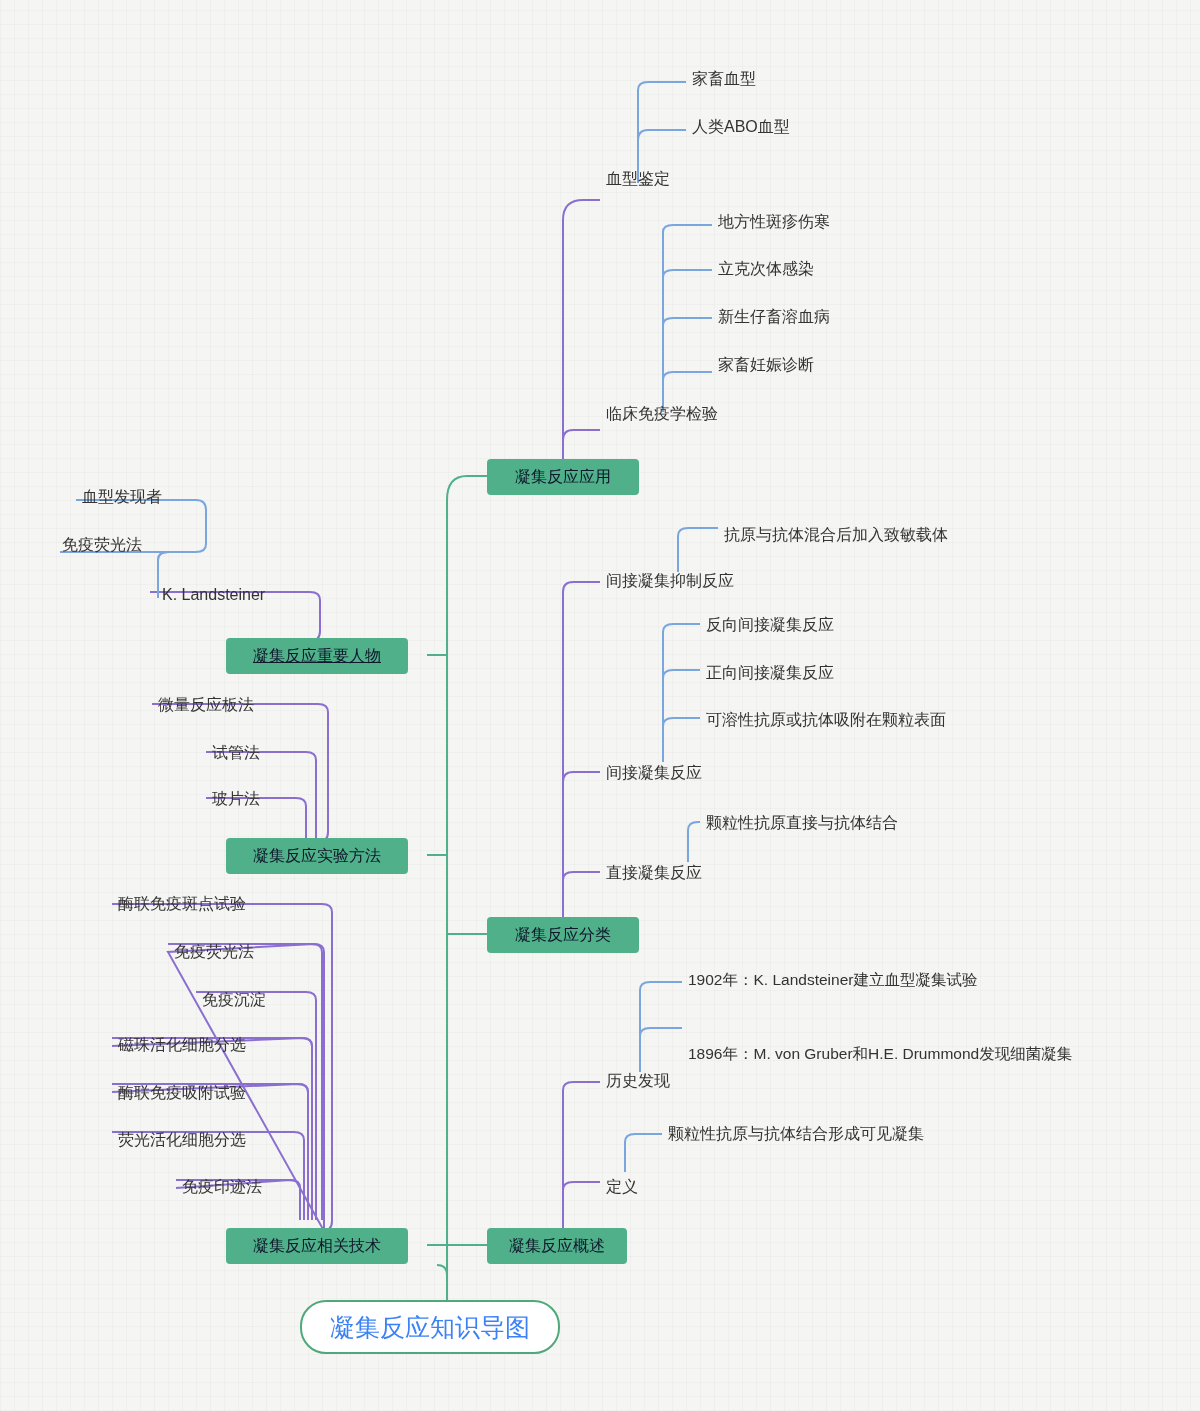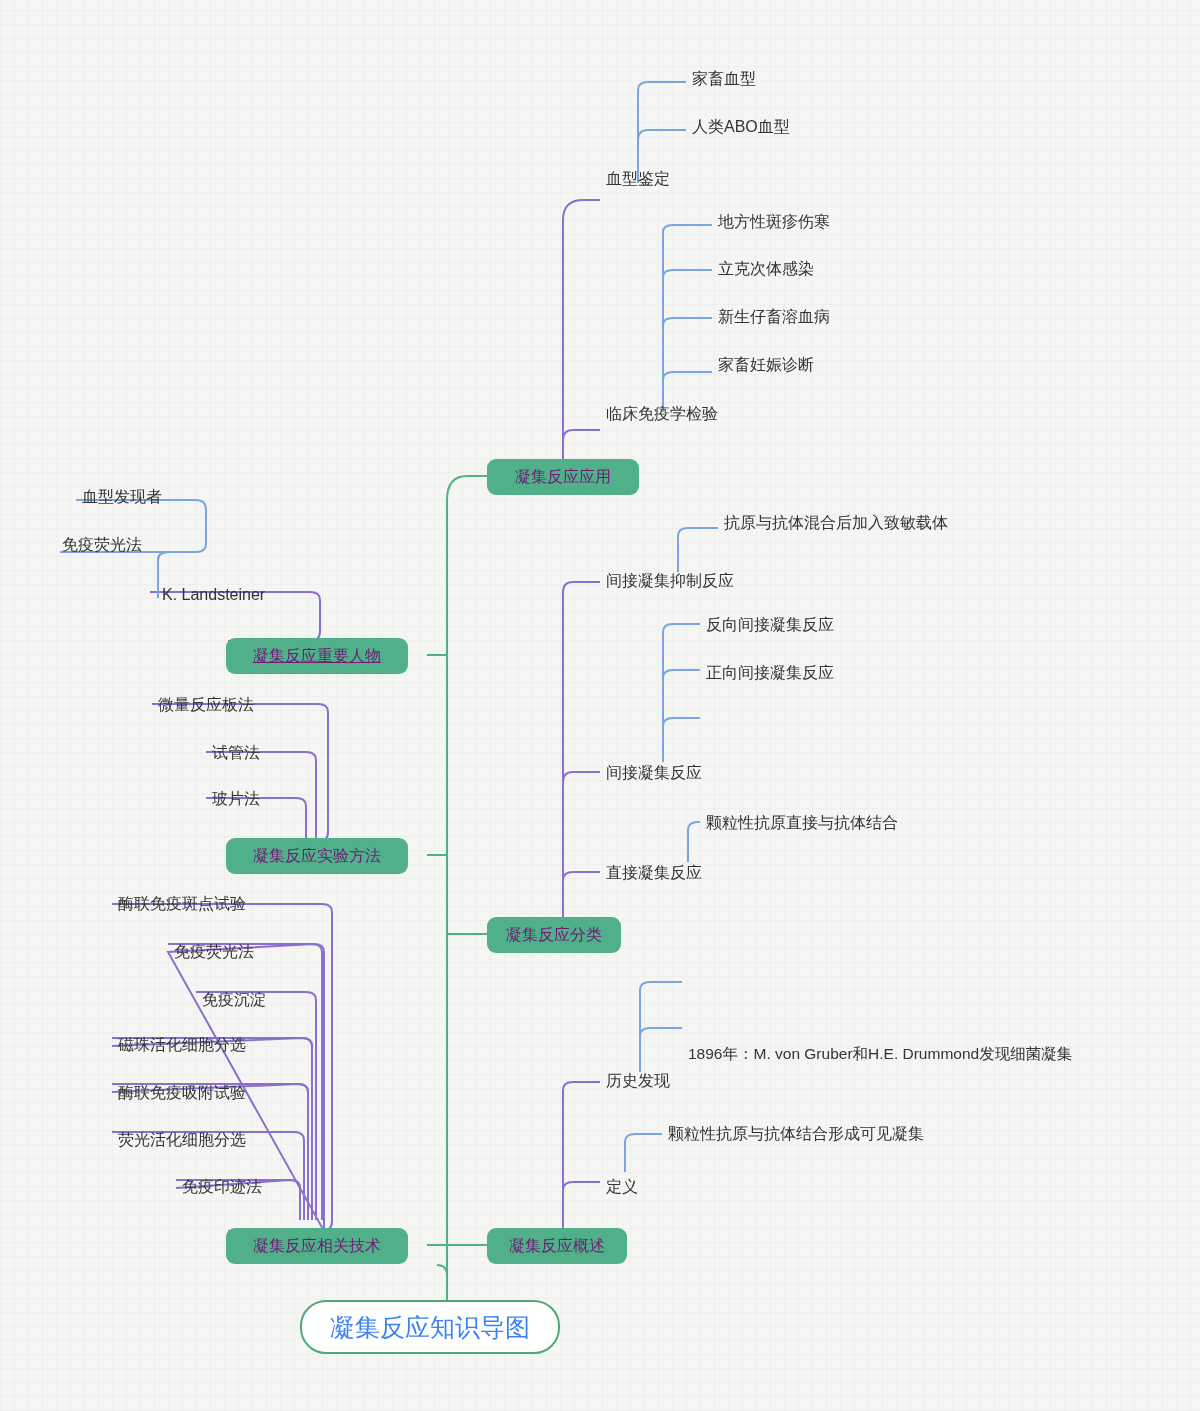--- a/index.html
+++ b/index.html
@@ -36,22 +36,22 @@
     border-radius: 26px;
     background: #ffffff;
     color: #3b82f6;
     font-size: 25px;
     padding: 10px 28px;
     line-height: 1.2;
   }
   
   .pill {
     background: #4fb08a;
-    color: #701a75;
-    border-radius: 9px;
+    color: #0f172a;
+    border-radius: 4px;
     font-size: 16px;
     padding: 9px 16px;
     line-height: 1.1;
     text-align: center;
   }
   
   .leaf {
     color: #333333;
     font-size: 16px;
     padding: 3px 6px 6px 6px;
@@ -175,43 +175,45 @@
   <div class="node leaf" style="left:156px; top:582px;">K. Landsteiner</div>
   <div class="node leaf" style="left:76px; top:484px;">血型发现者</div>
   <div class="node leaf" style="left:56px; top:532px;">免疫荧光法</div>
 
   <div class="node pill" style="left:226px; top:838px; width:182px;">凝集反应实验方法</div>
 
   <div class="node leaf" style="left:152px; top:692px;">微量反应板法</div>
   <div class="node leaf" style="left:206px; top:740px;">试管法</div>
   <div class="node leaf" style="left:206px; top:786px;">玻片法</div>
 
-  <div class="node pill" style="left:487px; top:917px; width:134px;">凝集反应分类</div>
+  <div class="node pill" style="left:487px; top:917px; width:152px;">凝集反应分类</div>
 
   <div class="node leaf" style="left:600px; top:568px;">间接凝集抑制反应</div>
-  <div class="node leaf" style="left:718px; top:510px;">抗原与抗体混合后加入致敏载体</div>
+  <div class="node leaf" style="left:718px; top:522px;">抗原与抗体混合后加入致敏载体</div>
 
   <div class="node leaf" style="left:600px; top:760px;">间接凝集反应</div>
   <div class="node leaf" style="left:700px; top:612px;">反向间接凝集反应</div>
   <div class="node leaf" style="left:700px; top:660px;">正向间接凝集反应</div>
+  <div class="node leaf" style="left:700px; top:707px;">可溶性抗原或抗体吸附在颗粒表面</div>
 
   <div class="node leaf" style="left:600px; top:860px;">直接凝集反应</div>
   <div class="node leaf" style="left:700px; top:810px;">颗粒性抗原直接与抗体结合</div>
 
   <div class="node pill" style="left:226px; top:1228px; width:182px;">凝集反应相关技术</div>
 
   <div class="node leaf" style="left:112px; top:891px;">酶联免疫斑点试验</div>
   <div class="node leaf" style="left:168px; top:939px;">免疫荧光法</div>
   <div class="node leaf" style="left:196px; top:987px;">免疫沉淀</div>
   <div class="node leaf" style="left:112px; top:1032px;">磁珠活化细胞分选</div>
   <div class="node leaf" style="left:112px; top:1080px;">酶联免疫吸附试验</div>
   <div class="node leaf" style="left:112px; top:1127px;">荧光活化细胞分选</div>
   <div class="node leaf" style="left:176px; top:1174px;">免疫印迹法</div>
 
   <div class="node pill" style="left:487px; top:1228px; width:140px;">凝集反应概述</div>
 
   <div class="node leaf" style="left:600px; top:1068px;">历史发现</div>
+  <div class="node leaf small" style="left:682px; top:968px;">1902年：K. Landsteiner建立血型凝集试验</div>
   <div class="node leaf small" style="left:682px; top:1042px;">1896年：M. von Gruber和H.E. Drummond发现细菌凝集</div>
 
   <div class="node leaf" style="left:600px; top:1174px;">定义</div>
   <div class="node leaf" style="left:662px; top:1121px;">颗粒性抗原与抗体结合形成可见凝集</div>
 
 </div>
 
 </body></html>

